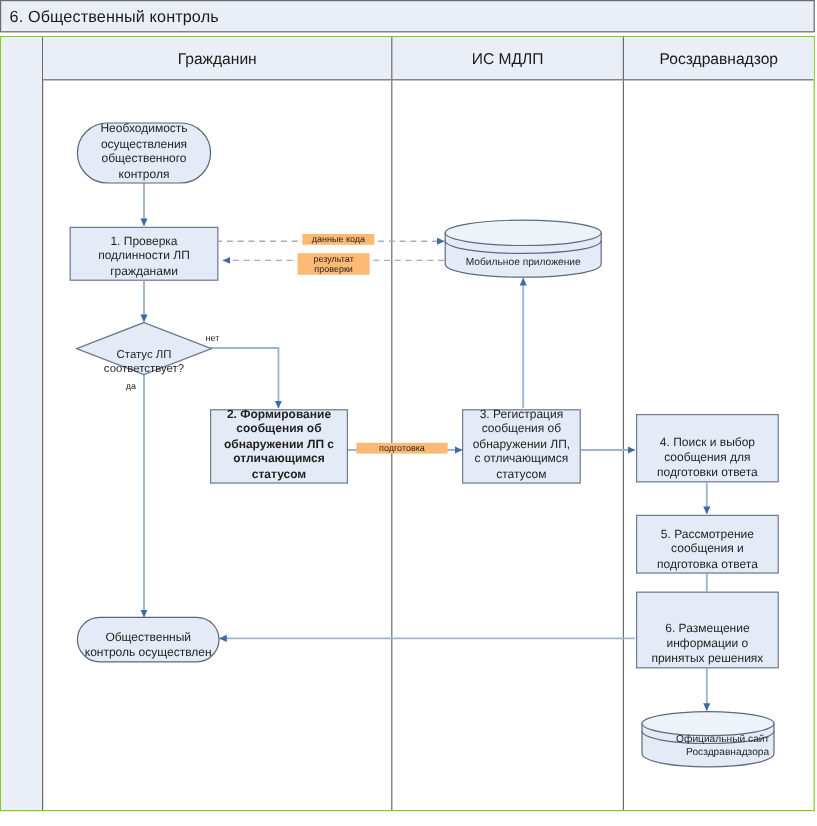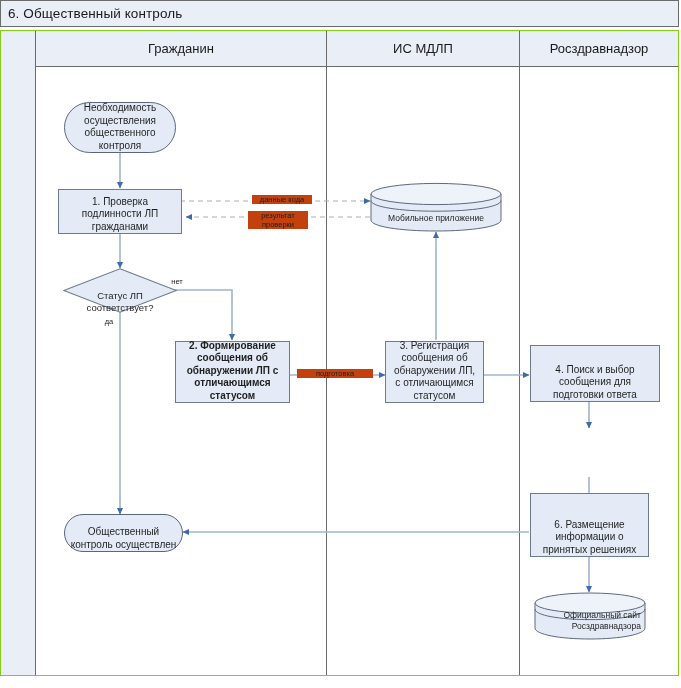--- a/index.html
+++ b/index.html
@@ -127,21 +127,21 @@
   }
   .store .lbl{ position:relative; z-index:2; padding-bottom:9px; }
 
   
   .edge-label{
     position:absolute;
     font-size:7.5px;
     line-height:9px;
     color:#1f1f1f;
     text-align:center;
-    background:#c2410c;
+    background:#fdba74;
     white-space:nowrap;
   }
   .edge-label.yn{ font-size:7.5px; background:transparent; }
 </style>
 </head>
 <body>
 
 <div id="page">
 
   <div class="title-bar">
@@ -239,24 +239,27 @@
       <ellipse cx="66" cy="12" rx="65" ry="10.6" fill="#eef2f9" stroke="#5e6a7b" stroke-width="1"></ellipse>
       <path d="M1,18.5 C1,25 30.1,29.2 66,29.2 C101.9,29.2 131,25 131,18.5" fill="none" stroke="#5e6a7b" stroke-width="1"></path>
     </svg>
     <span class="lbl">Мобильное приложение</span>
   </div>
 
   <div class="node process" style="left:385px; top:341px; width:99px; height:62px;">
     <span class="lbl">3. Регистрация сообщения об обнаружении ЛП, с отличающимся статусом</span>
   </div>
 
-  <div class="node process" style="left:530px; top:345px; width:130px; height:57px;">
+  <div class="node process" style="left:530px; top:345px; width:119px; height:57px;">
     <span class="lbl">4. Поиск и выбор сообщения для подготовки ответа</span>
   </div>
 
+  <div class="node process" style="left:530px; top:429px; width:119px; height:49px;">
+    <span class="lbl">5. Рассмотрение сообщения и подготовка ответа</span>
+  </div>
 
   <div class="node process" style="left:530px; top:493px; width:119px; height:64px;">
     <span class="lbl">6. Размещение информации о принятых решениях</span>
   </div>
 
   <div class="node store" style="left:534px; top:592px; width:112px; height:48px;">
     <svg class="cyl" viewBox="0 0 112 48" preserveAspectRatio="none">
       <path d="M1,11 L1,36 C1,42.4 25.6,47 56,47 C86.4,47 111,42.4 111,36 L111,11 Z" fill="#e4ebf6" stroke="#5e6a7b" stroke-width="1"></path>
       <ellipse cx="56" cy="11" rx="55" ry="10" fill="#eef2f9" stroke="#5e6a7b" stroke-width="1"></ellipse>
       <path d="M1,17 C1,23.4 25.6,27.6 56,27.6 C86.4,27.6 111,23.4 111,17" fill="none" stroke="#5e6a7b" stroke-width="1"></path>

